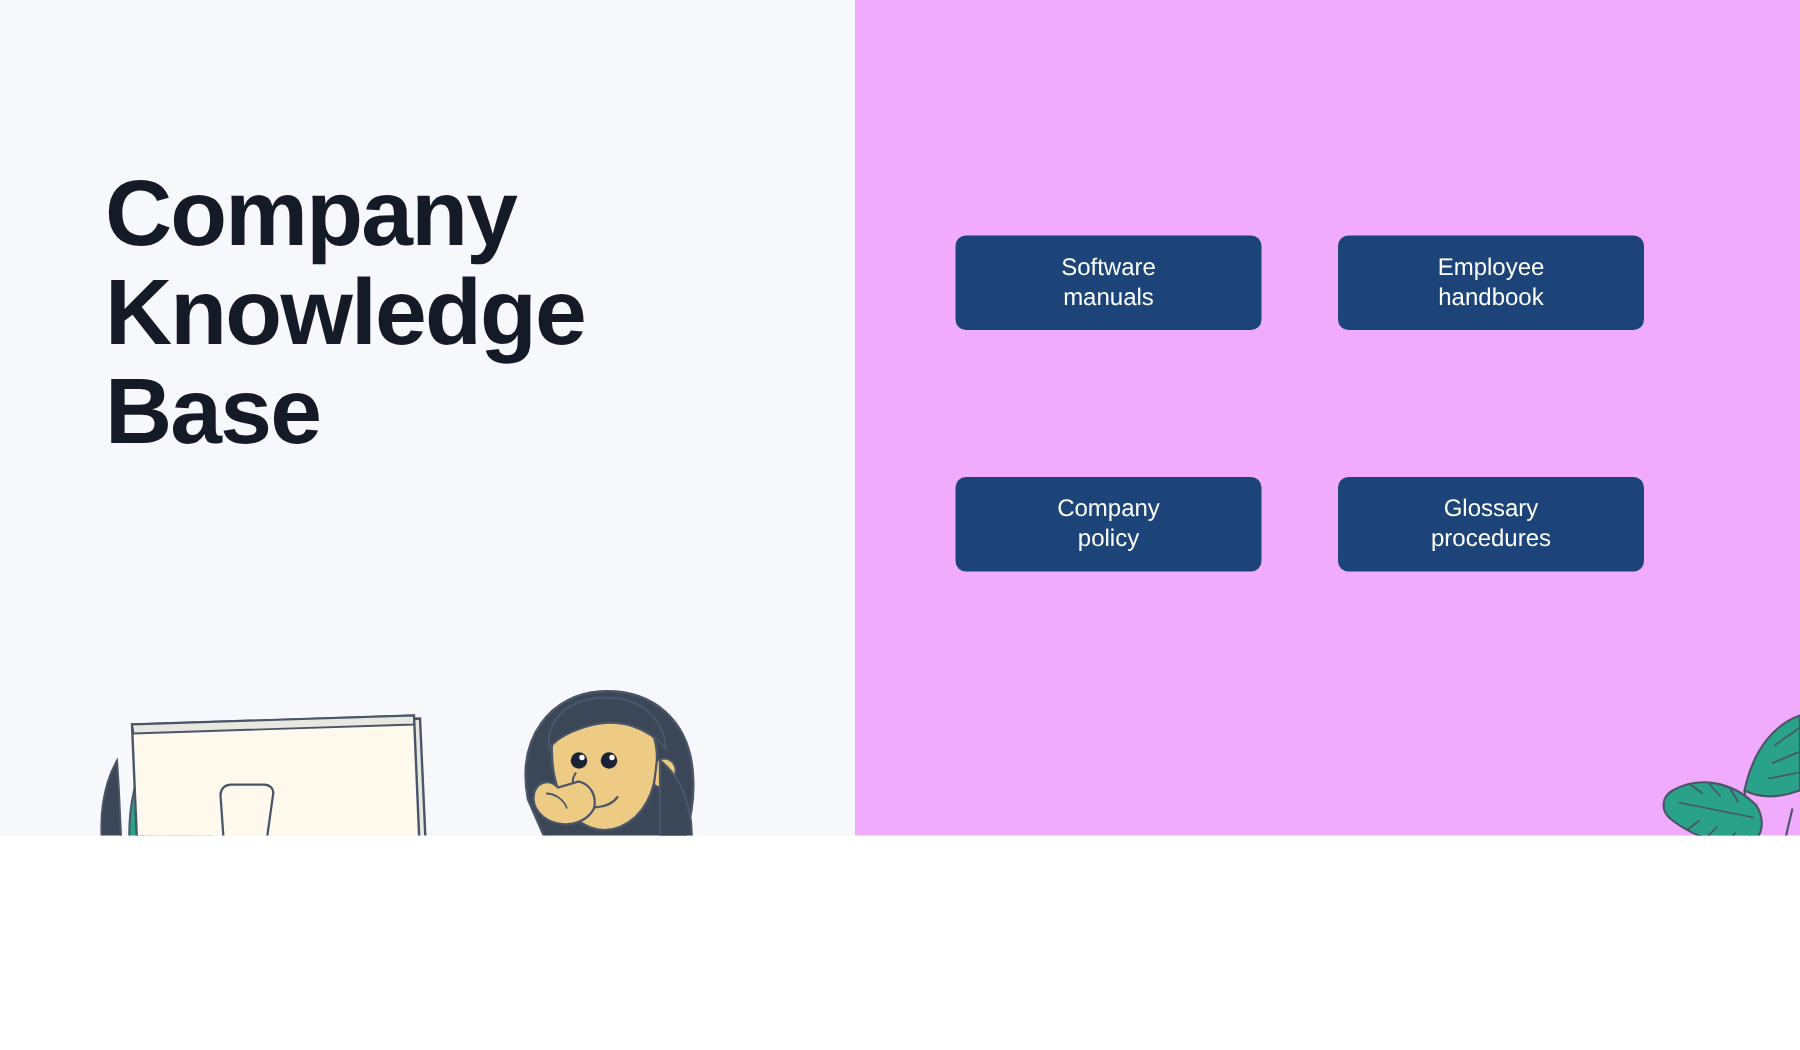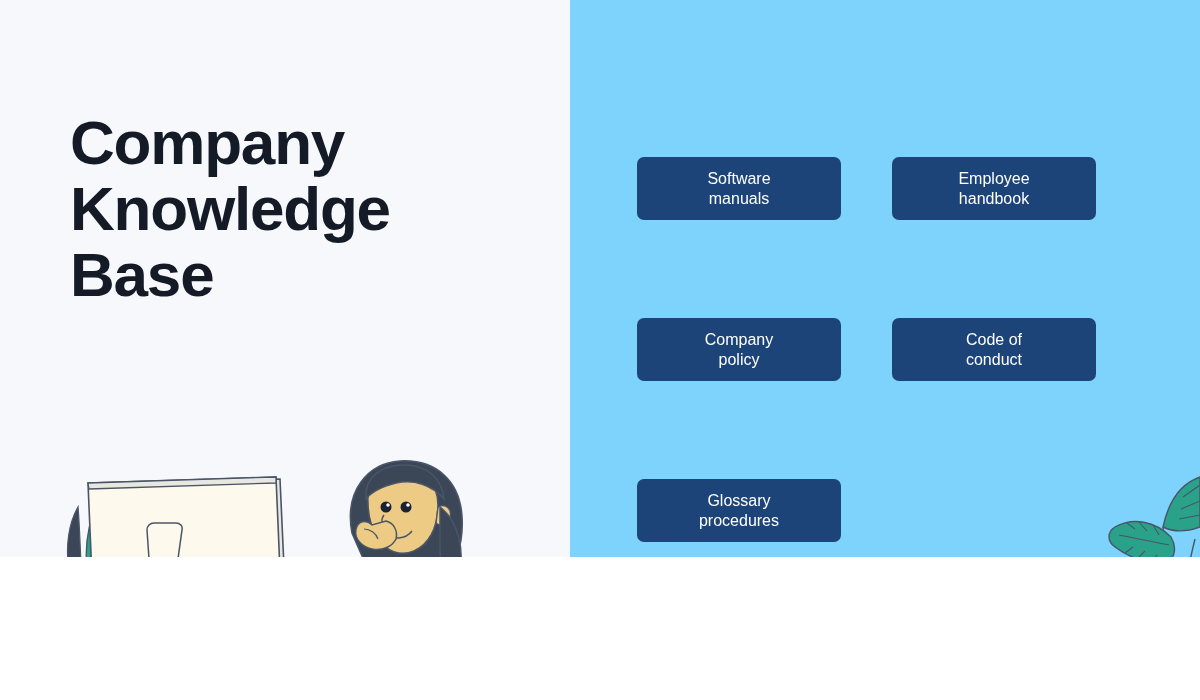--- a/index.html
+++ b/index.html
@@ -193,31 +193,29 @@
       </g>
 
       <g>
         <rect x="0" y="220" width="545" height="18" rx="9" fill="#1c4478" stroke="#143760" stroke-width="1.2"></rect>
         <rect x="28" y="236" width="508" height="12" fill="#1c4478"></rect>
         <path d="M380 222 C398 222 406 226 406 229 C406 232 398 236 380 236" fill="none" stroke="#143760" stroke-width="1.2"></path>
       </g>
     </svg>
   </div>
 
-  <div id="right-panel" style="background: #7dd3fc;">
+  <div id="right-panel" style="background: #f0abfc;">
 
     <div id="topic-grid">
       <div class="topic-button" style="background: rgb(28, 68, 120); color: rgb(255, 255, 255);">Software
 manuals</div>
       <div class="topic-button" style="background: rgb(28, 68, 120); color: rgb(255, 255, 255);">Employee
 handbook</div>
       <div class="topic-button" style="background: rgb(28, 68, 120); color: rgb(255, 255, 255);">Company
 policy</div>
-      <div class="topic-button" style="background: rgb(28, 68, 120); color: rgb(255, 255, 255);">Code of
-conduct</div>
       <div class="topic-button" style="background: rgb(28, 68, 120); color: rgb(255, 255, 255);">Glossary
 procedures</div>
     </div>
 
     <svg id="monstera-plant" viewBox="0 0 95 225" xmlns="http://www.w3.org/2000/svg">
 
       <g stroke="#4a5568" stroke-width="1.4" fill="none">
         <path d="M72 165 C66 128 62 90 58 52"></path>
         <path d="M74 165 C76 130 82 96 90 64"></path>
         <path d="M70 166 C58 140 44 118 28 104"></path>

